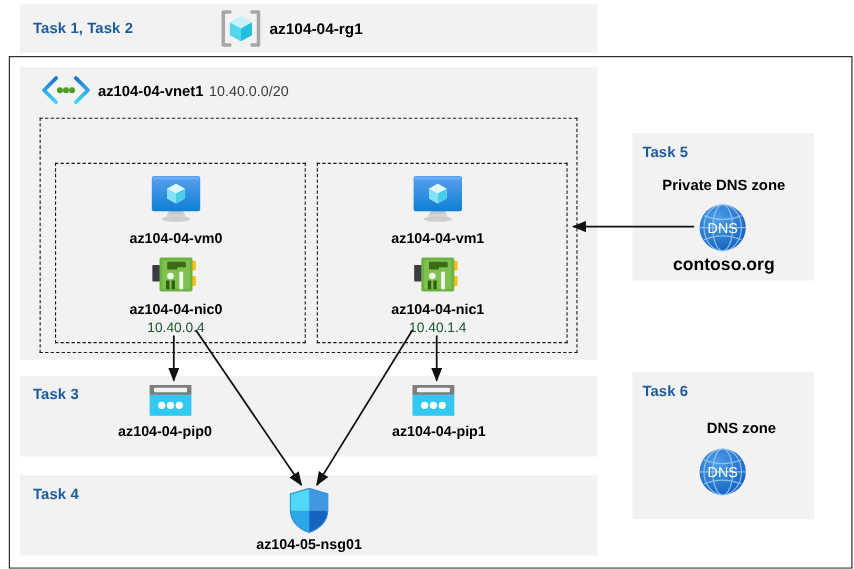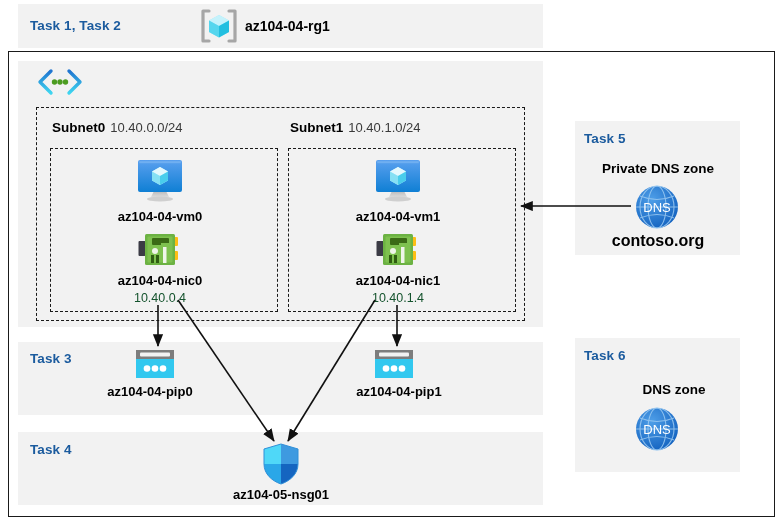--- a/index.html
+++ b/index.html
@@ -79,27 +79,27 @@
         </linearGradient>
       </defs>
       <path d="M15 3 L4 14 L15 25" fill="none" stroke="url(#chevGrad)" stroke-width="3.4" stroke-linecap="round" stroke-linejoin="round"></path>
       <path d="M33 3 L44 14 L33 25" fill="none" stroke="url(#chevGrad)" stroke-width="3.4" stroke-linecap="round" stroke-linejoin="round"></path>
       <circle cx="18.5" cy="14" r="2.7" fill="#4c9c20"></circle>
       <circle cx="24" cy="14" r="2.7" fill="#4c9c20"></circle>
       <circle cx="29.5" cy="14" r="2.7" fill="#4c9c20"></circle>
     </svg>
   </span>
 
+  <div class="abs row-line" style="left:89px;top:75px;">
+    <span class="hdr-bold">az104-04-vnet1</span>
+    <span class="hdr-norm">10.40.0.0/20</span>
+  </div>
 
   <div class="abs dash-box" style="left:36px;top:107px;width:489px;height:214px;"></div>
 
-  <div class="abs row-line" style="left:52px;top:120px;">
-    <span class="hdr-bold">Subnet0</span>
-    <span class="hdr-norm">10.40.0.0/24</span>
-  </div>
 
   <div class="abs dash-box" style="left:50px;top:148px;width:228px;height:164px;"></div>
 
   <span class="icon" style="left:134px;top:158px;width:52px;height:46px;">
     <svg width="52" height="46" viewBox="0 0 52 46">
       <defs>
         <linearGradient id="vmGrad" x1="0" y1="0" x2="0" y2="1">
           <stop offset="0%" stop-color="#5aa0ef"></stop>
           <stop offset="100%" stop-color="#0f7fd4"></stop>
         </linearGradient>
@@ -133,24 +133,20 @@
       <rect x="13" y="24" width="3" height="8" fill="#2f5d12"></rect>
       <rect x="18" y="24" width="3" height="8" fill="#2f5d12"></rect>
       <rect x="25" y="16" width="3.5" height="16" fill="#f0f5ea"></rect>
       <rect x="23" y="12" width="9" height="3" fill="#7ec14f"></rect>
     </svg>
   </span>
 
   <div class="abs res-name ctr" style="left:160px;top:273px;">az104-04-nic0</div>
   <div class="abs res-sub ctr" style="left:160px;top:291px;">10.40.0.4</div>
 
-  <div class="abs row-line" style="left:290px;top:120px;">
-    <span class="hdr-bold">Subnet1</span>
-    <span class="hdr-norm">10.40.1.0/24</span>
-  </div>
 
   <div class="abs dash-box" style="left:288px;top:148px;width:228px;height:164px;"></div>
 
   <span class="icon" style="left:372px;top:158px;width:52px;height:46px;">
     <svg width="52" height="46" viewBox="0 0 52 46">
       <path d="M20 33 h12 l3 6 h-18 z" fill="url(#standGrad)"></path>
       <ellipse cx="26" cy="41" rx="13" ry="2.6" fill="#cfcfcf"></ellipse>
       <rect x="4" y="2" width="44" height="32" rx="2" fill="url(#vmGrad)"></rect>
       <rect x="5.2" y="3.2" width="41.6" height="2" fill="#7cb6f2" opacity=".7"></rect>
       <polygon points="26,9 34,13.5 34,22.5 26,27 18,22.5 18,13.5" fill="#bfeefb"></polygon>

